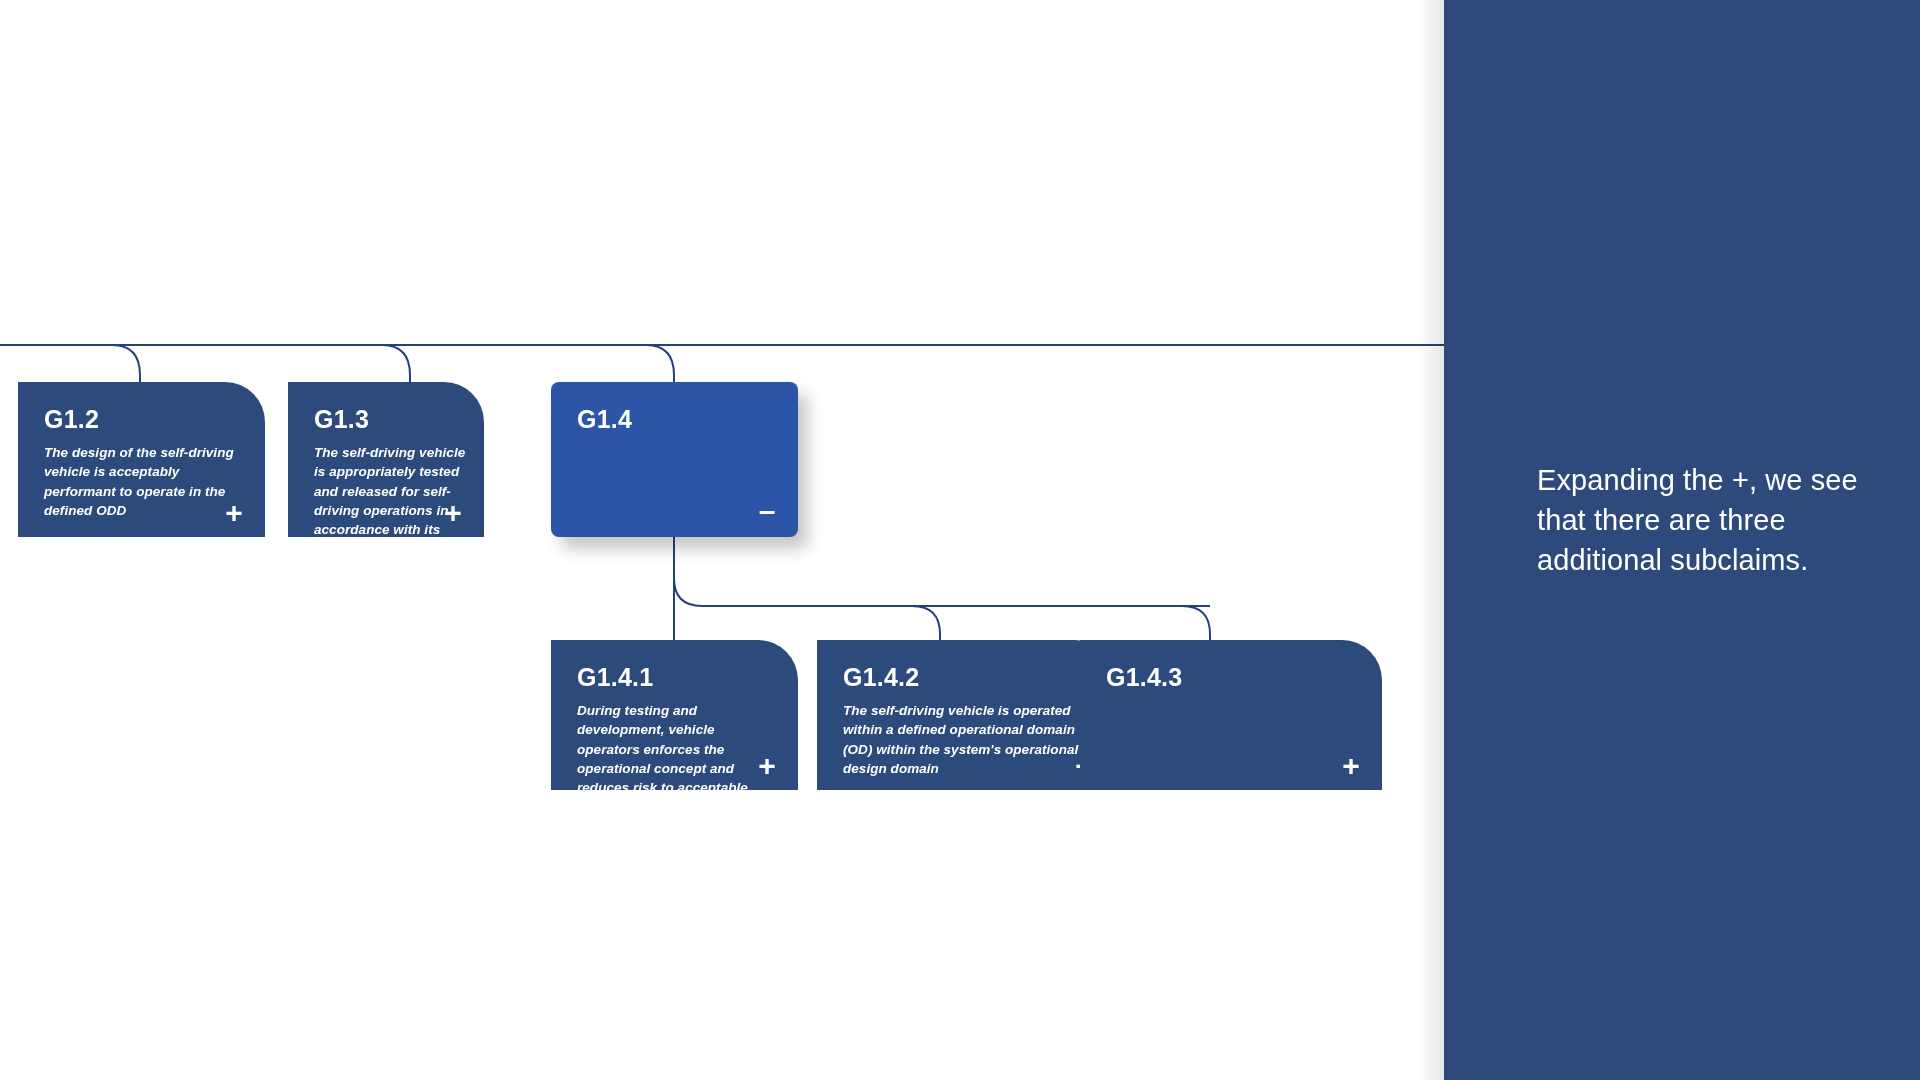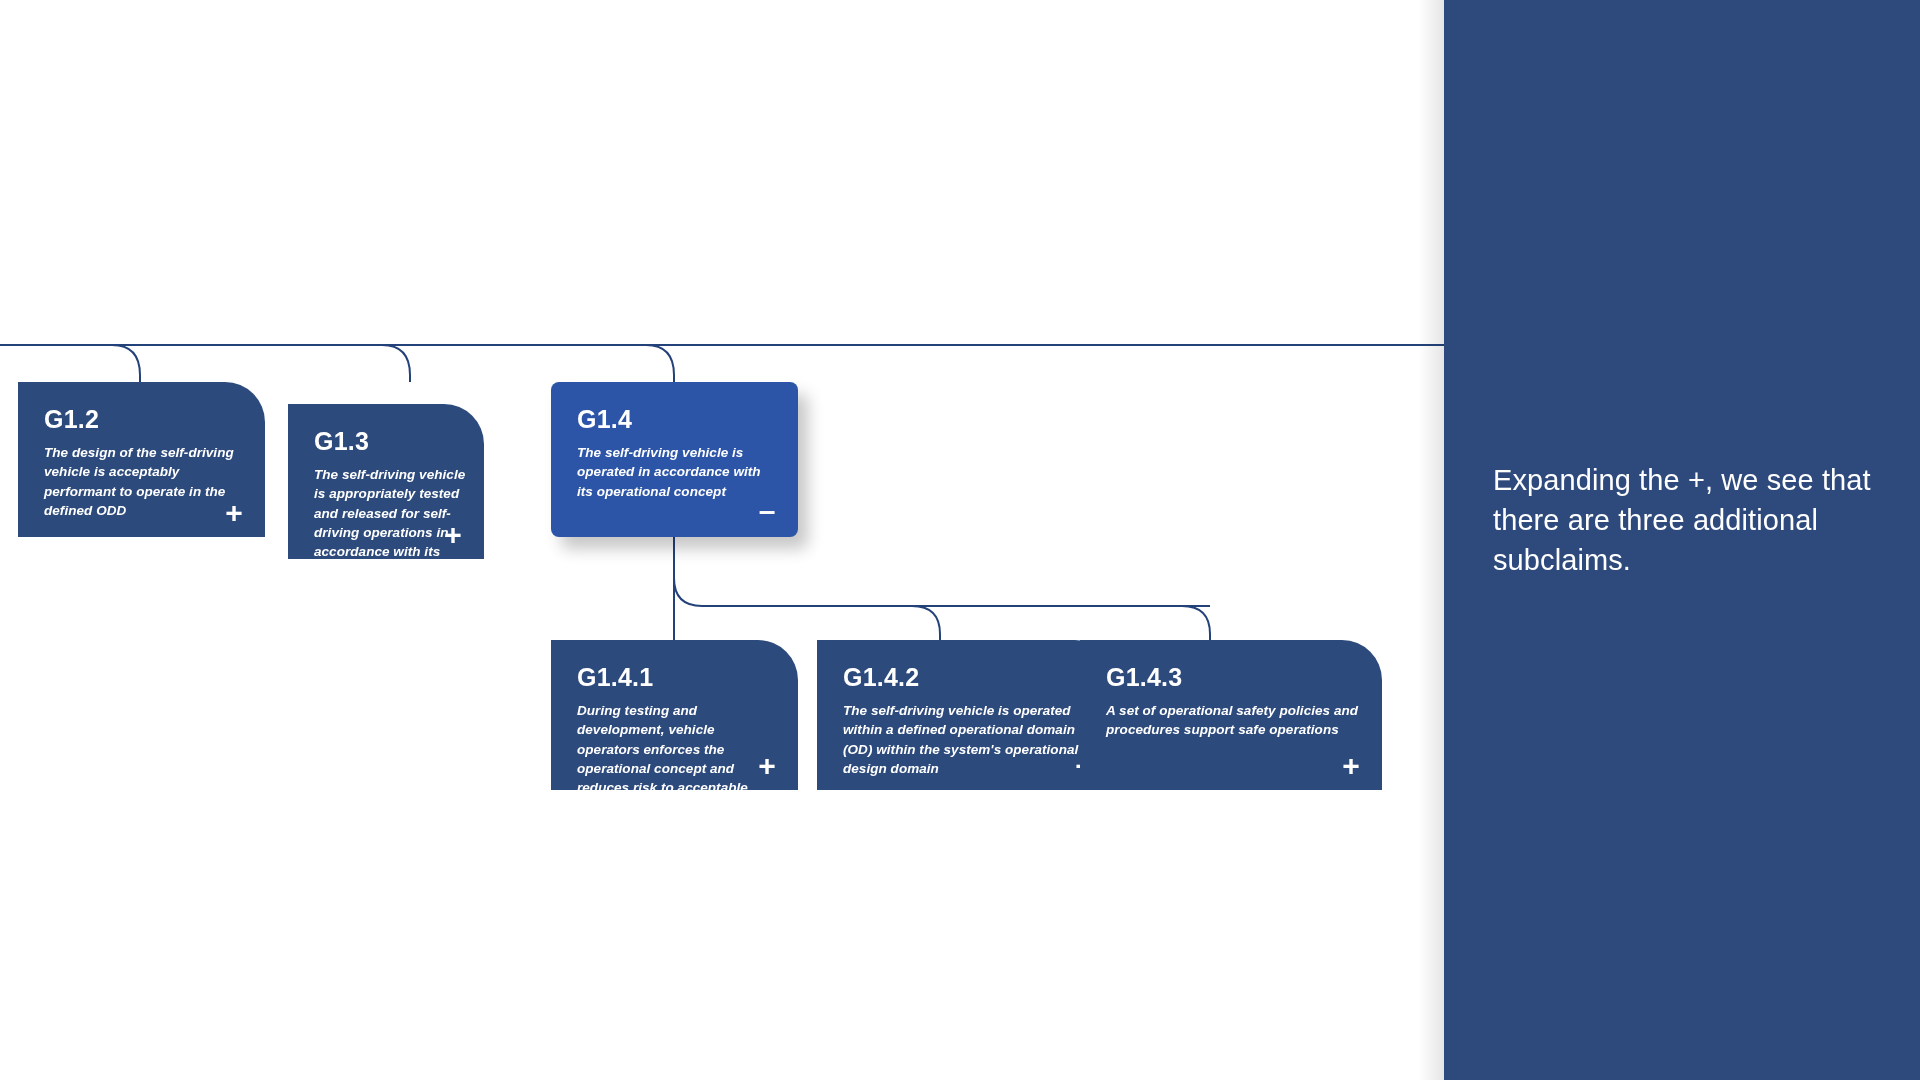--- a/index.html
+++ b/index.html
@@ -70,36 +70,37 @@
     font-weight: bold;
     line-height: 24px;
     text-align: center;
     cursor: pointer;
     user-select: none;
   }
   .toggle.minus { font-size: 30px; line-height: 20px; }
 
   
   #node-g12   { left: 18px;  top: 382px; width: 247px;  height: 155px; }
-  #node-g13   { left: 288px; top: 404px; width: 196px;  height: 155px; }
+  #node-g13   { left: 288px; top: 382px; width: 196px;  height: 155px; }
   #node-g14   { left: 551px; top: 382px; width: 247px;  height: 155px; }
 
   #node-g141  { left: 551px; top: 640px; width: 247px;  height: 150px; }
   #node-g142  { left: 817px; top: 640px; width: 298px;  height: 150px; }
   #node-g143  { left: 1080px;top: 640px; width: 302px;  height: 150px; }
 
   
   #side-panel {
     position: absolute;
     left: 1444px; top: 0;
     width: 476px; height: 1080px;
     background: #2e4a7d;
     z-index: 5;
     display: flex;
     align-items: center;
+    padding-left: 44px;
   }
   #side-panel::before {
     content: "";
     position: absolute;
     left: -26px; top: 0;
     width: 26px; height: 100%;
     background: linear-gradient(to right, rgba(0,0,0,0) 0%, rgba(0,0,0,0.10) 100%);
   }
   #side-text {
     color: #ffffff;
@@ -143,39 +144,37 @@
   </div>
 
   <div class="node" id="node-g13">
     <div class="nid">G1.3</div>
     <div class="ndesc">The self-driving vehicle is appropriately tested and released for self-driving operations in accordance with its operational concept</div>
     <div class="toggle">+</div>
   </div>
 
   <div class="node selected" id="node-g14">
     <div class="nid">G1.4</div>
-    <div class="ndesc">The self-driving vehicle is operated in accordance with its operational concept</div>
     <div class="toggle minus">–</div>
   </div>
 
   <div class="node" id="node-g141">
     <div class="nid">G1.4.1</div>
     <div class="ndesc">During testing and development, vehicle operators enforces the operational concept and reduces risk to acceptable level</div>
     <div class="toggle">+</div>
   </div>
 
   <div class="node" id="node-g142">
     <div class="nid">G1.4.2</div>
     <div class="ndesc">The self-driving vehicle is operated within a defined operational domain (OD) within the system's operational design domain</div>
     <div class="toggle">+</div>
   </div>
 
   <div class="node" id="node-g143">
     <div class="nid">G1.4.3</div>
-    <div class="ndesc">A set of operational safety policies and procedures support safe operations</div>
     <div class="toggle">+</div>
   </div>
 
   <div id="side-panel">
     <div id="side-text">Expanding the +, we see that there are three additional subclaims.</div>
   </div>
 
 </div>
 
 </body></html>

